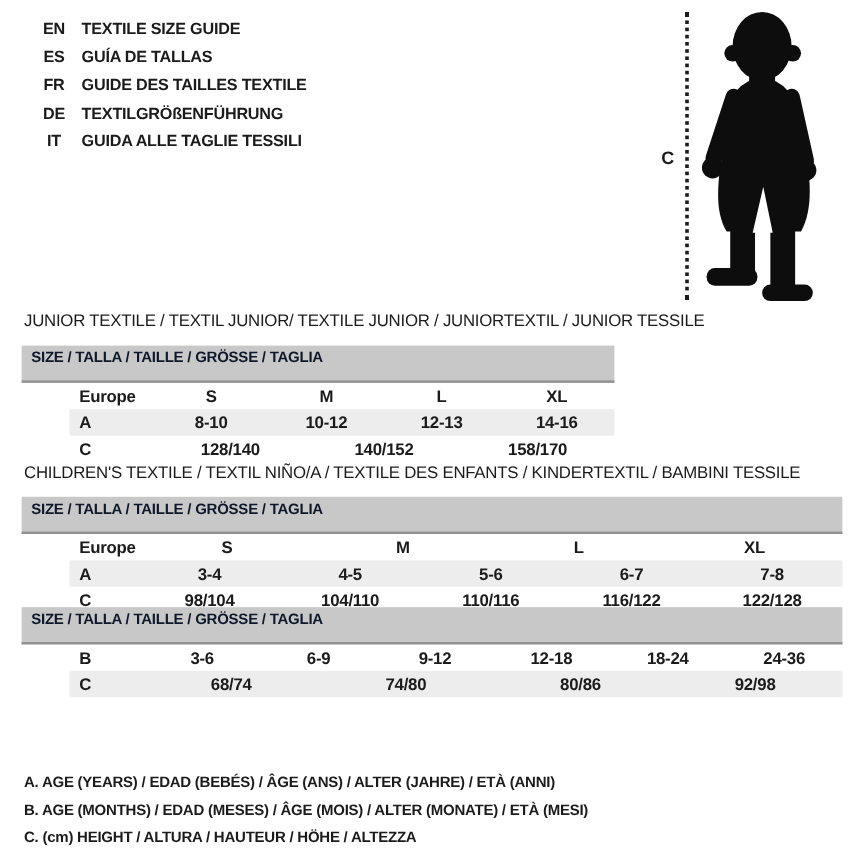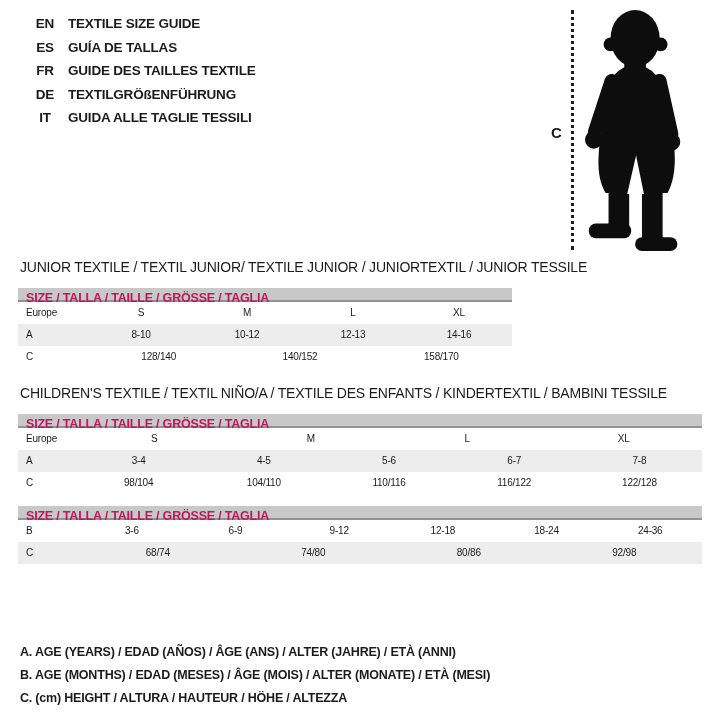--- a/index.html
+++ b/index.html
@@ -14,25 +14,25 @@
   .lang-code{width:46px;flex:0 0 46px;text-align:center;}
   
   .figure{position:absolute;top:4px;left:545px;width:158px;height:252px;}
   .height-label{position:absolute;left:6px;top:120px;font-size:15px;font-weight:700;}
   .dotted-line{position:absolute;left:26px;top:6px;height:240px;width:0;border-left:3px dotted #1c1c1c;}
   .baby-svg{position:absolute;left:36px;top:0;}
   
   .section{position:absolute;left:18px;}
   .s1{top:256px;} .s2{top:382px;} .s3{top:506px;}
   .section-title{font-size:14px;font-weight:400;line-height:22px;margin:0 0 10px 2px;white-space:pre-line;}
-  .size-bar{height:14px;line-height:21px;background:#c8c8c8;border-bottom:2px solid #929292;
-    padding-left:8px;box-sizing:border-box;font-size:12.5px;font-weight:700;color:#be185d;}
+  .size-bar{height:31px;line-height:21px;background:#c8c8c8;border-bottom:2px solid #929292;
+    padding-left:8px;box-sizing:border-box;font-size:12.5px;font-weight:700;color:#0f172a;}
   .s1 .size-bar,.s1 .t-body{width:494px;}
   .s2 .size-bar,.s2 .t-body,.s3 .size-bar,.s3 .t-body{width:684px;}
-  .t-row{display:flex;height:22px;line-height:22px;font-size:10px;font-weight:400;}
+  .t-row{display:flex;height:22px;line-height:22px;font-size:14px;font-weight:700;margin-left:40px;}
   .t-row.shaded{background:#ededed;}
   .t-row .lbl{padding-left:8px;box-sizing:border-box;flex:0 0 auto;}
   .s1 .lbl{width:70px;} .s2 .lbl{width:58px;} .s3 .lbl{width:62px;}
   .t-row .vals{flex:1;display:flex;}
   .t-row .vals span{flex:1;text-align:center;}
   
   .legend{position:absolute;top:641px;left:20px;}
   .legend-line{line-height:23px;font-size:12.5px;font-weight:700;}
 </style>
 </head>
@@ -185,18 +185,18 @@
             <span>68/74</span>
             <span>74/80</span>
             <span>80/86</span>
             <span>92/98</span>
           </span>
         </div>
       </div>
   </section>
 
   <div class="legend" id="legend">
-      <div class="legend-line">A. AGE (YEARS) / EDAD (AÑOS) / ÂGE (ANS) / ALTER (JAHRE) / ETÀ (ANNI)</div>
+      <div class="legend-line">A. AGE (YEARS) / EDAD (BEBÉS) / ÂGE (ANS) / ALTER (JAHRE) / ETÀ (ANNI)</div>
       <div class="legend-line">B. AGE (MONTHS) / EDAD (MESES) / ÂGE (MOIS) / ALTER (MONATE) / ETÀ (MESI)</div>
       <div class="legend-line">C. (cm) HEIGHT / ALTURA / HAUTEUR / HÖHE / ALTEZZA</div>
     </div>
 
 </div>
 
 </body></html>

